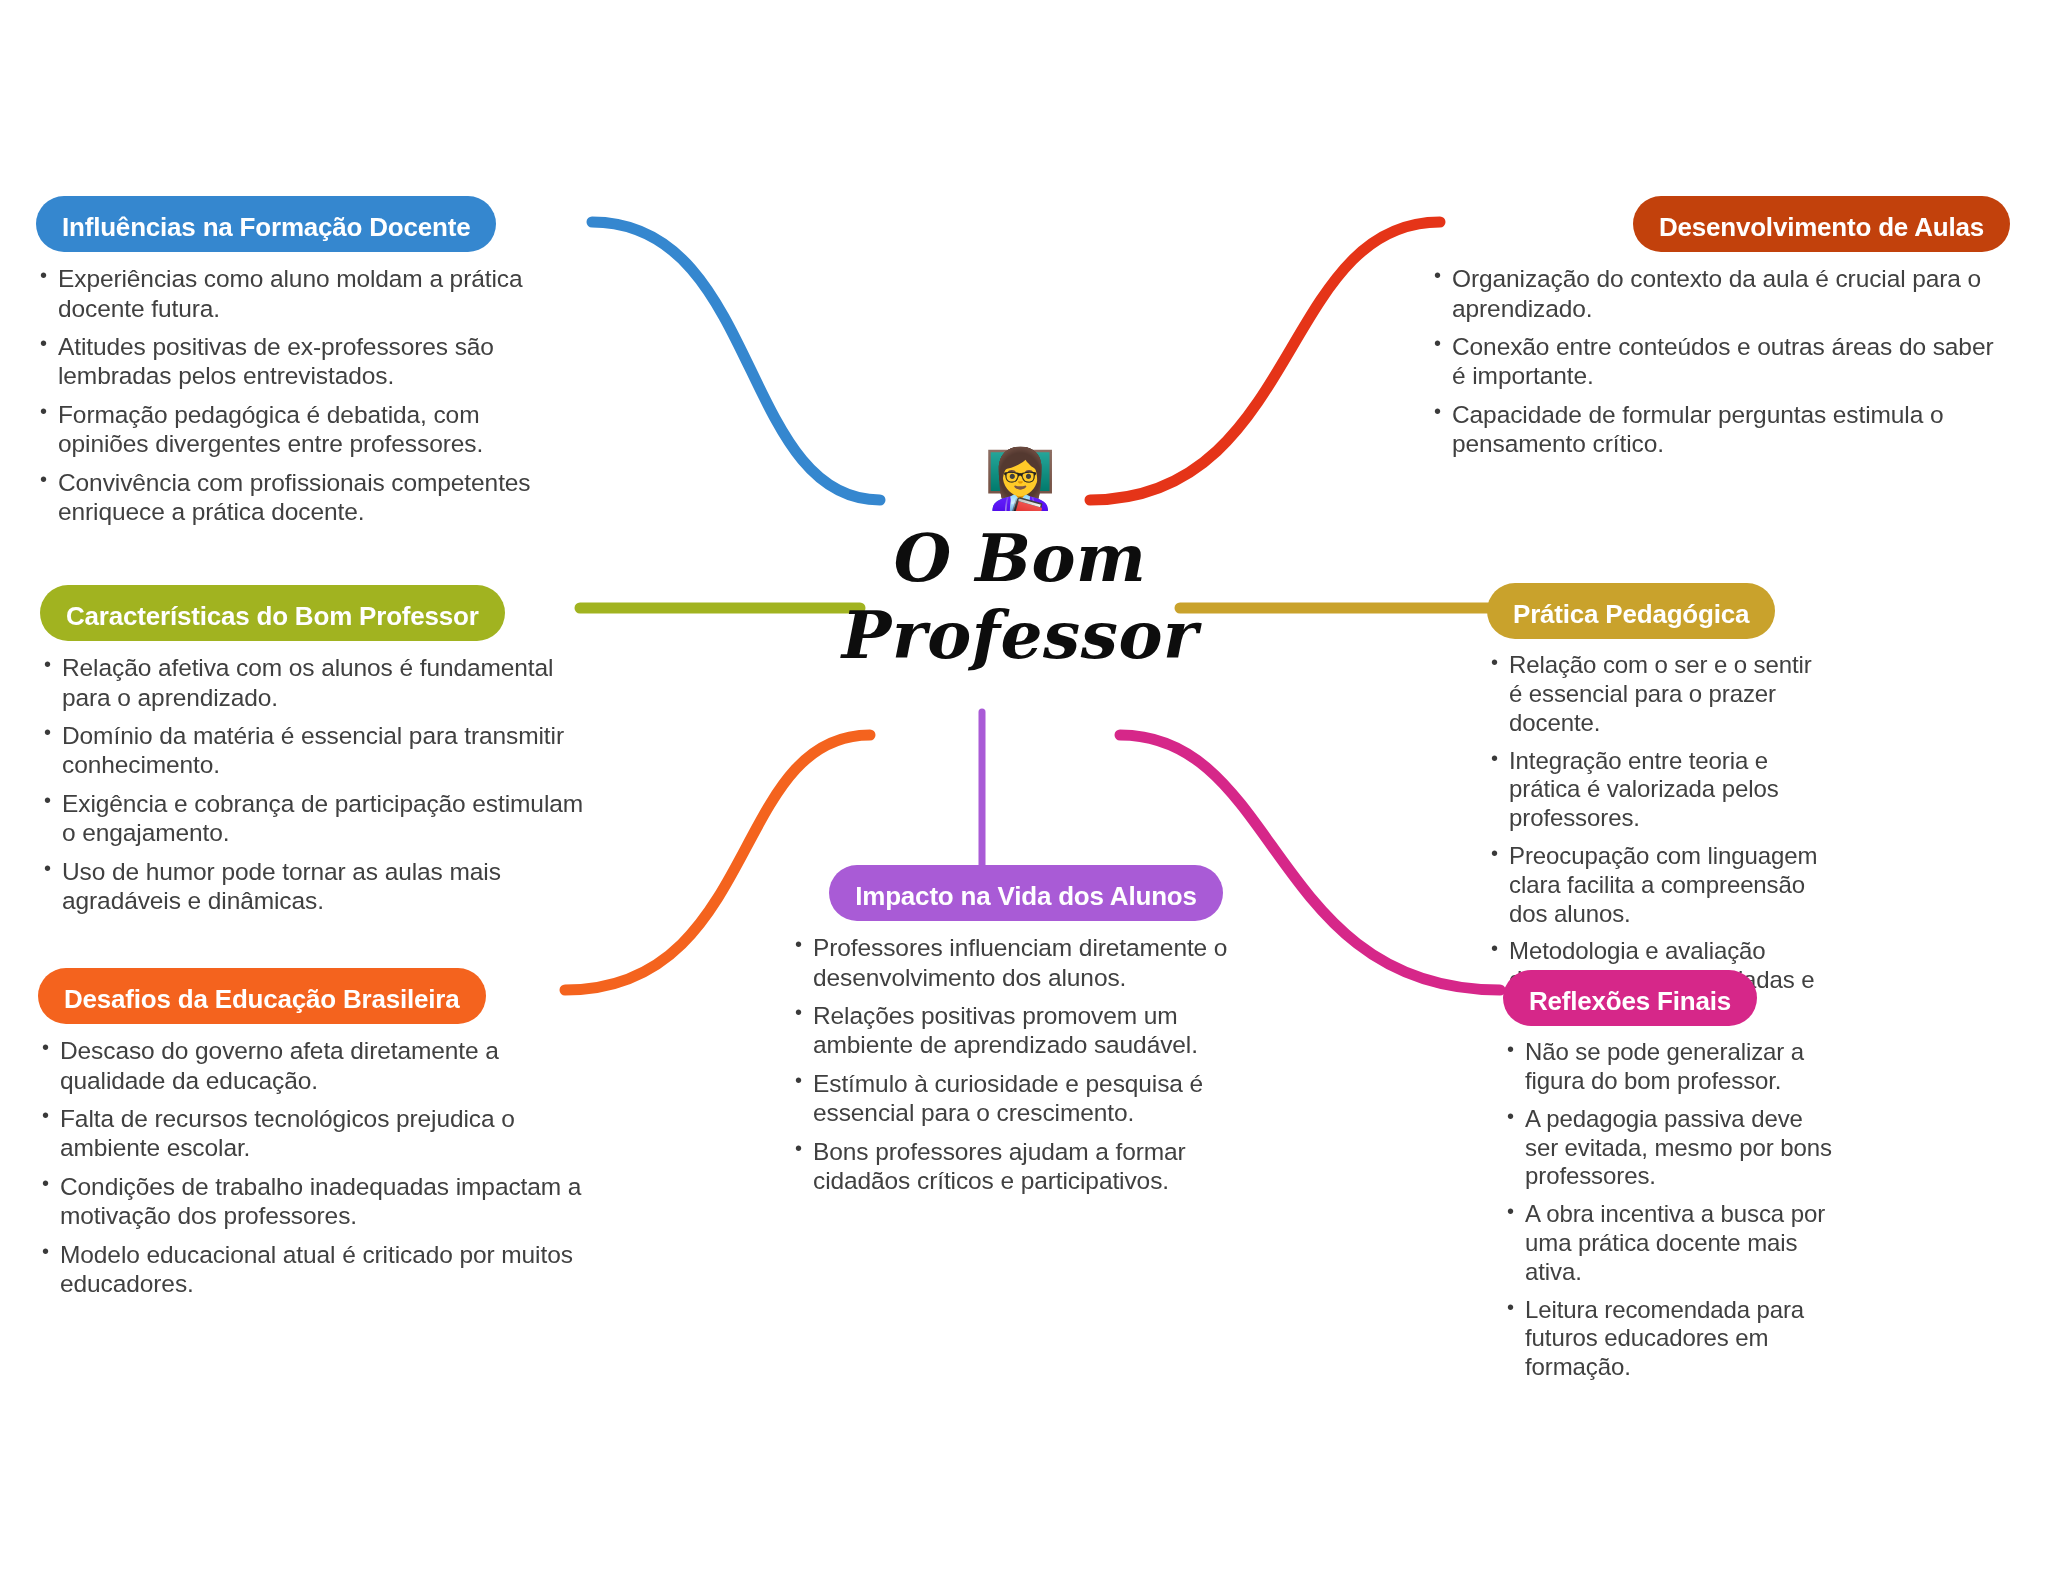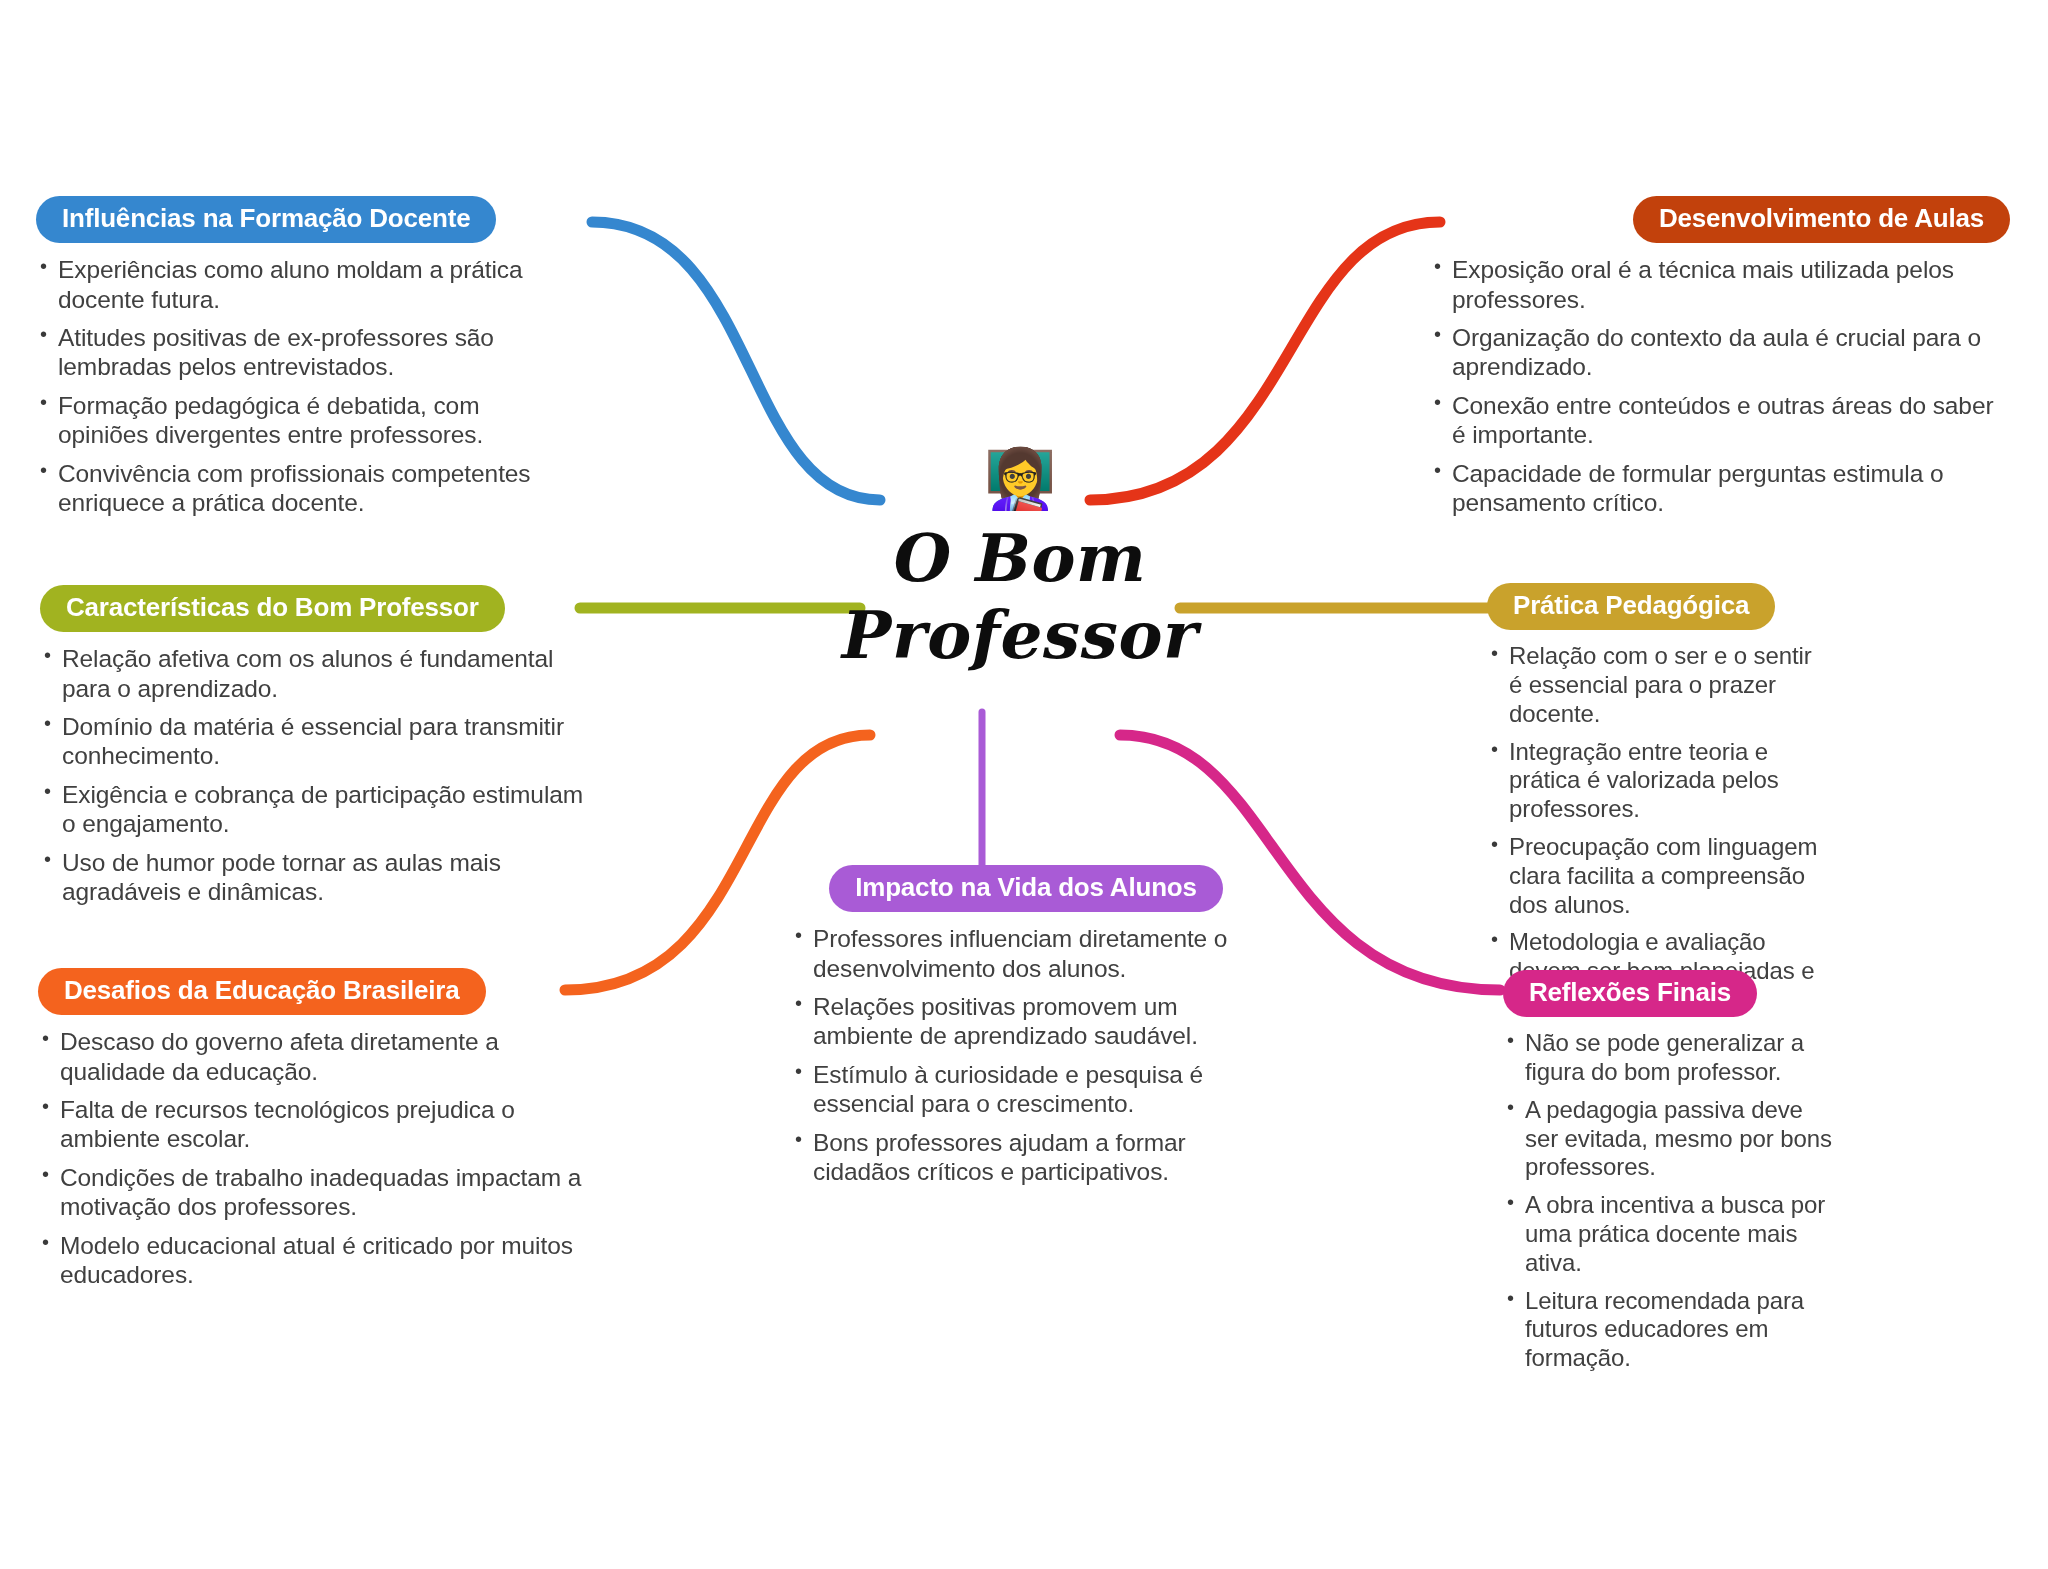--- a/index.html
+++ b/index.html
@@ -28,21 +28,21 @@
   .branch {
     position: absolute;
   }
   .pill {
     display: inline-block;
     border-radius: 999px;
     color: #ffffff;
     font-weight: bold;
     font-size: 26px;
     letter-spacing: -0.2px;
-    padding: 9px 26px 11px 26px;
+    padding: 18px 26px 11px 26px;
     white-space: nowrap;
     line-height: 1.05;
   }
   .pill-row { display: flex; }
   .pill-row.right { justify-content: flex-end; }
   .pill-row.center { justify-content: center; }
 
   ul.bullets {
     list-style: none;
     margin-top: 12px;
@@ -144,21 +144,20 @@
       <li>Formação pedagógica é debatida, com opiniões divergentes entre professores.</li>
       <li>Convivência com profissionais competentes enriquece a prática docente.</li>
     </ul>
   </div>
 
   <div class="branch" id="b-desenvolvimento">
     <div class="pill-row right">
       <span class="pill" style="background:#c2410c">Desenvolvimento de Aulas</span>
     </div>
     <ul class="bullets">
-      <li>Exposição oral é a técnica mais utilizada pelos professores.</li>
       <li>Organização do contexto da aula é crucial para o aprendizado.</li>
       <li>Conexão entre conteúdos e outras áreas do saber é importante.</li>
       <li>Capacidade de formular perguntas estimula o pensamento crítico.</li>
     </ul>
   </div>
 
   <div class="branch" id="b-caracteristicas">
     <div class="pill-row">
       <span class="pill" style="background:#A1B320">Características do Bom Professor</span>
     </div>

